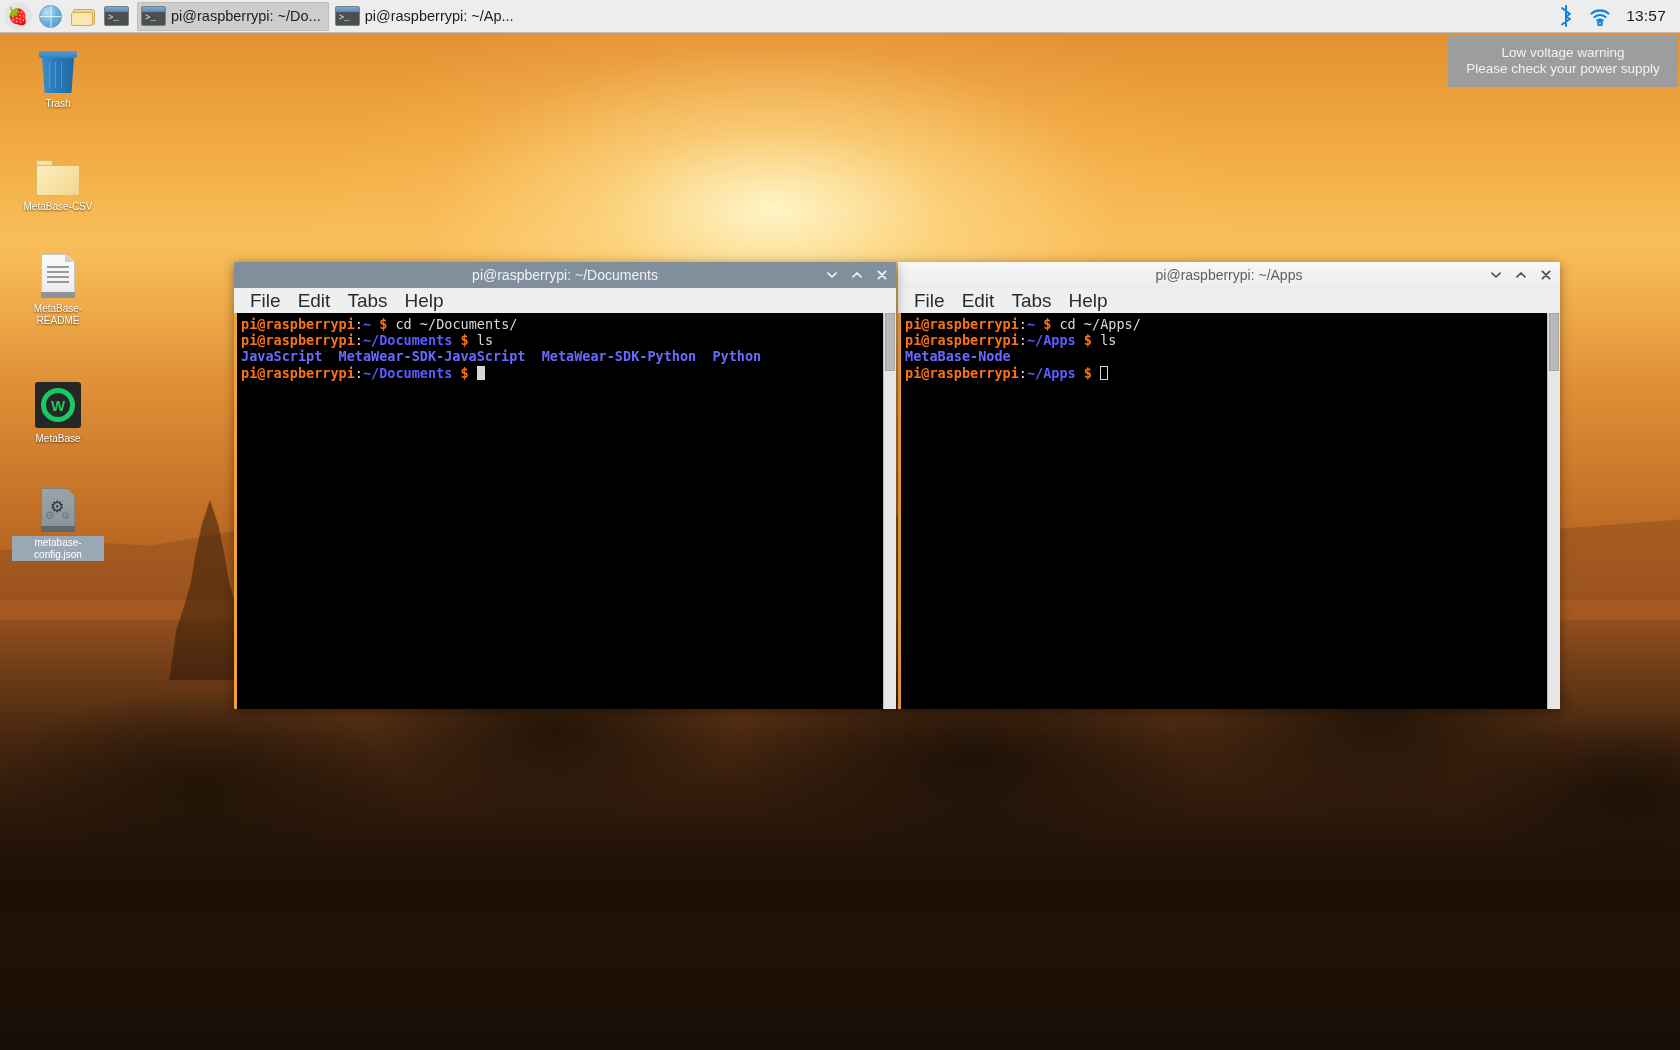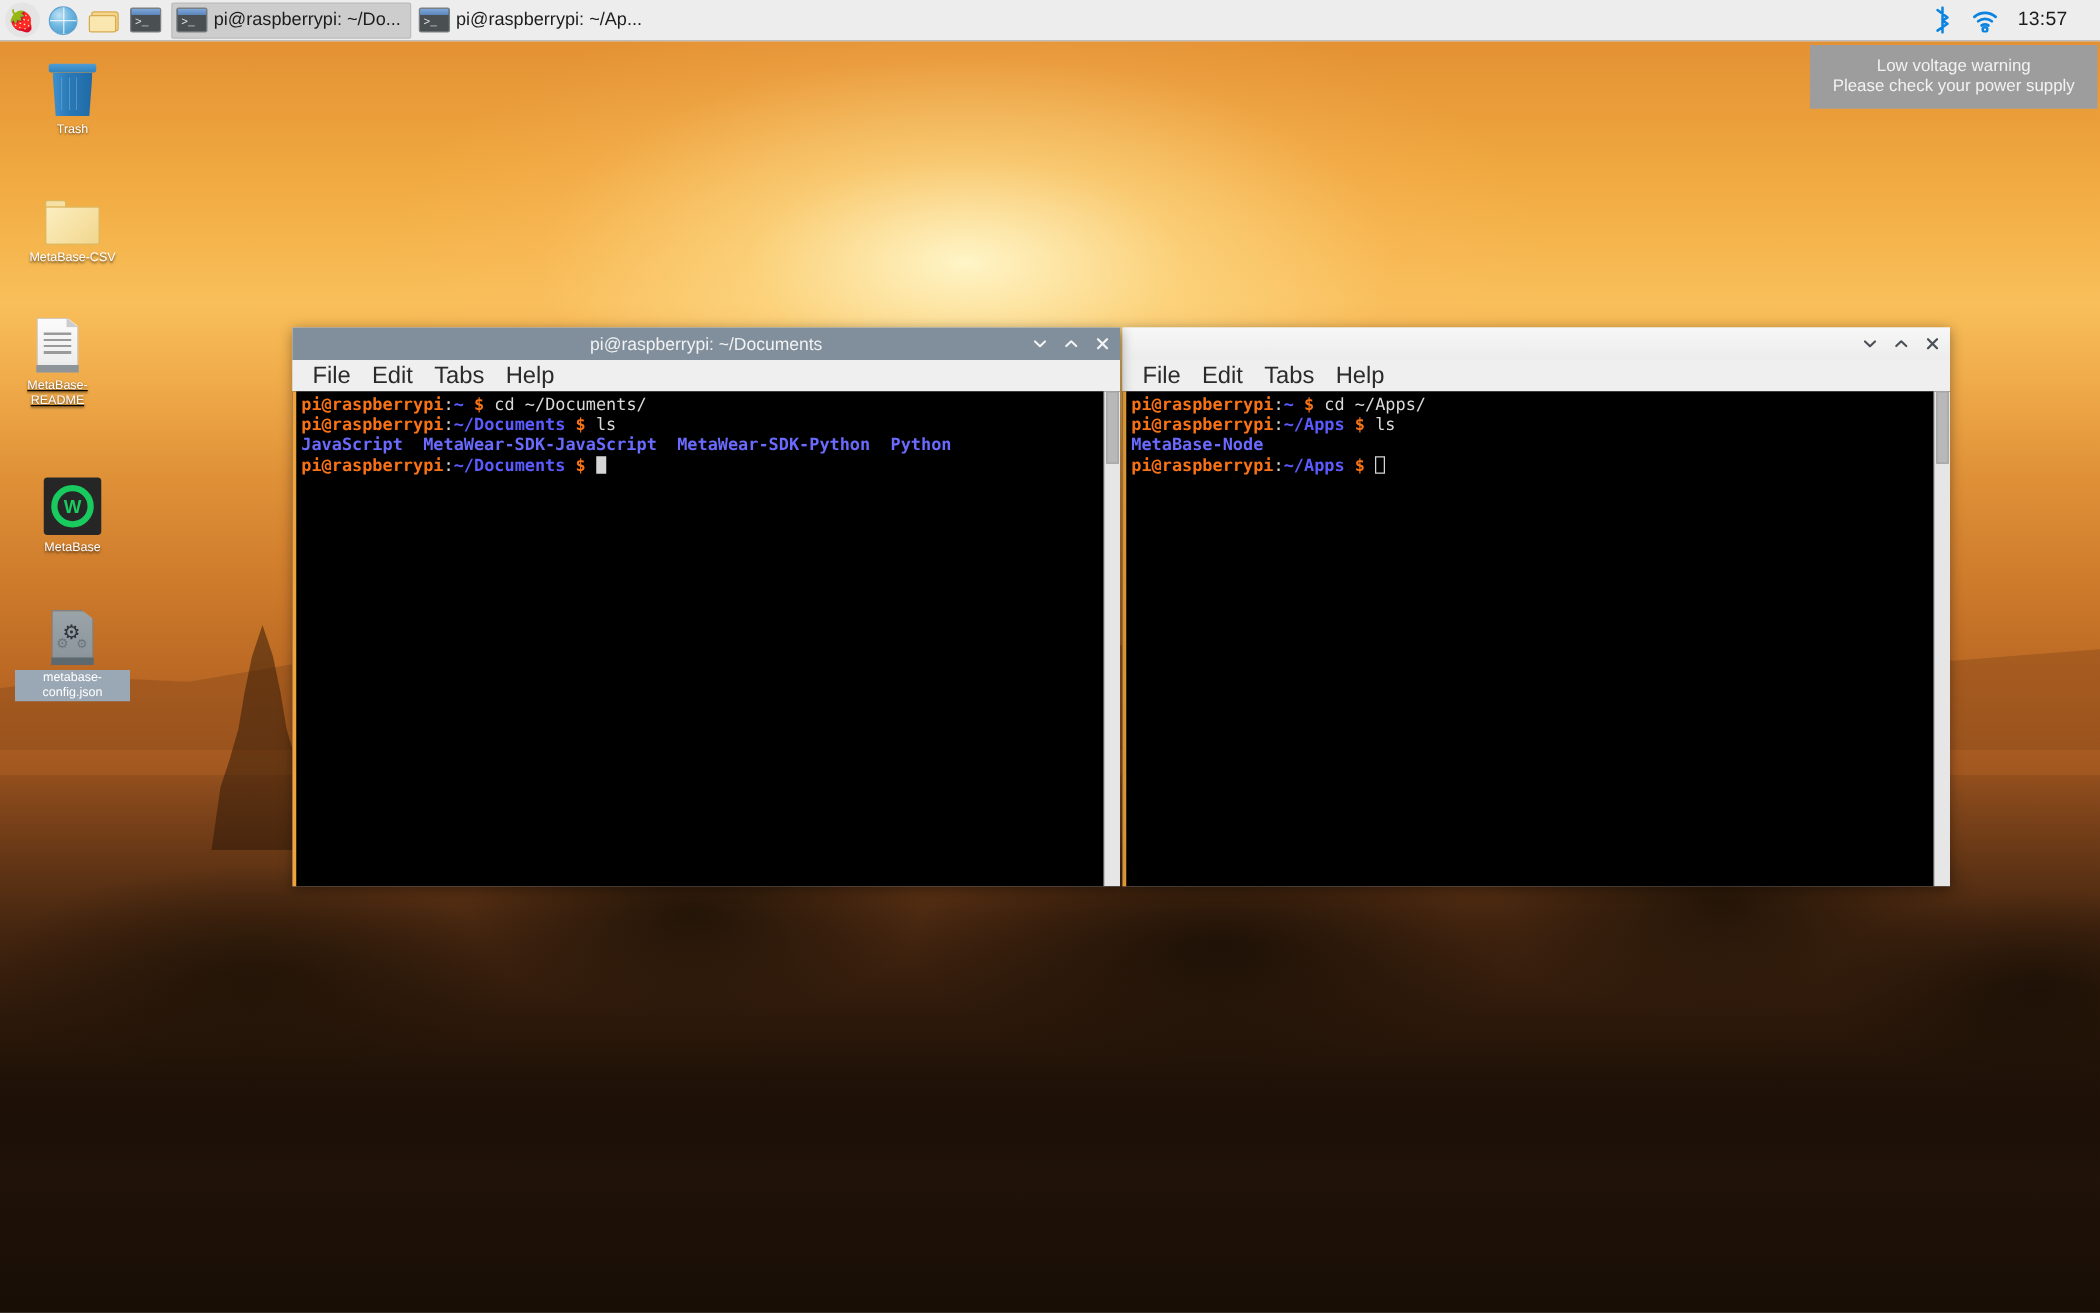--- a/index.html
+++ b/index.html
@@ -161,21 +161,21 @@
   }
   .tb-task.active {
     background: #cdcdcd;
     box-shadow: inset 0 0 0 1px #bcbcbc;
   }
   .tb-task .lbl { overflow:hidden; text-overflow: clip; }
 
   #tray {
     margin-left: auto;
     display: flex; align-items: center; gap: 15px;
-    padding-right: 26px;
+    padding-right: 14px;
   }
   .bt-ico { width:16px; height:22px; }
   .wifi-ico { width:22px; height:19px; }
   #clock { font-size: 15.5px; color:#1b1b1b; letter-spacing:.2px; }
 
   
   #notification {
     position: absolute;
     right: 2px; top: 36px;
     width: 230px;
@@ -485,21 +485,21 @@
 <div class="dicon" style="left:12px; top:148px;">
   <div class="gfx">
     <div class="folder-lg">
         <div class="tab"></div>
         <div class="bd"></div>
       </div>
   </div>
   <div class="cap">MetaBase-CSV</div>
 </div>
 
-<div class="dicon" style="left:0; top:250px;text-decoration:underline;">
+<div class="dicon" style="left:12px; top:250px;">
   <div class="gfx">
     <div class="doc">
         <div class="pg"></div>
         <div class="fold"></div>
         <div class="lines"></div>
         <div class="base"></div>
       </div>
   </div>
   <div class="cap">MetaBase-README</div>
 </div>
@@ -560,20 +560,21 @@
     <div class="termbody" id="term-0"><div><span class="term-green">pi@raspberrypi</span><span class="term-white">:</span><span class="term-blue">~</span><span class="term-white"> </span><span class="term-green">$</span><span class="term-white"> cd ~/Documents/</span></div><div><span class="term-green">pi@raspberrypi</span><span class="term-white">:</span><span class="term-blue">~/Documents</span><span class="term-white"> </span><span class="term-green">$</span><span class="term-white"> ls</span></div><div><span class="term-dirs">JavaScript  MetaWear-SDK-JavaScript  MetaWear-SDK-Python  Python</span></div><div><span class="term-green">pi@raspberrypi</span><span class="term-white">:</span><span class="term-blue">~/Documents</span><span class="term-white"> </span><span class="term-green">$</span><span class="term-white"> </span><span class="cur-filled"></span></div></div>
     <div class="sb">
       <div class="thumb"></div>
     </div>
   </div>
 </div>
 
 <div class="win inactive" style="left:898px; top:262px; width:662px; height:447px;">
 
   <div class="titlebar">
+    <div class="ttl">pi@raspberrypi: ~/Apps</div>
     <div class="wbtns">
       <span class="wbtn">
         <svg viewBox="0 0 12 12" width="12" height="12">
             <path d="M2 4.2 L6 8 L10 4.2" fill="none" stroke="currentColor" stroke-width="1.7" stroke-linecap="round" stroke-linejoin="round"></path>
           </svg>
       </span>
       <span class="wbtn">
         <svg viewBox="0 0 12 12" width="12" height="12">
             <path d="M2 7.8 L6 4 L10 7.8" fill="none" stroke="currentColor" stroke-width="1.7" stroke-linecap="round" stroke-linejoin="round"></path>
           </svg>

